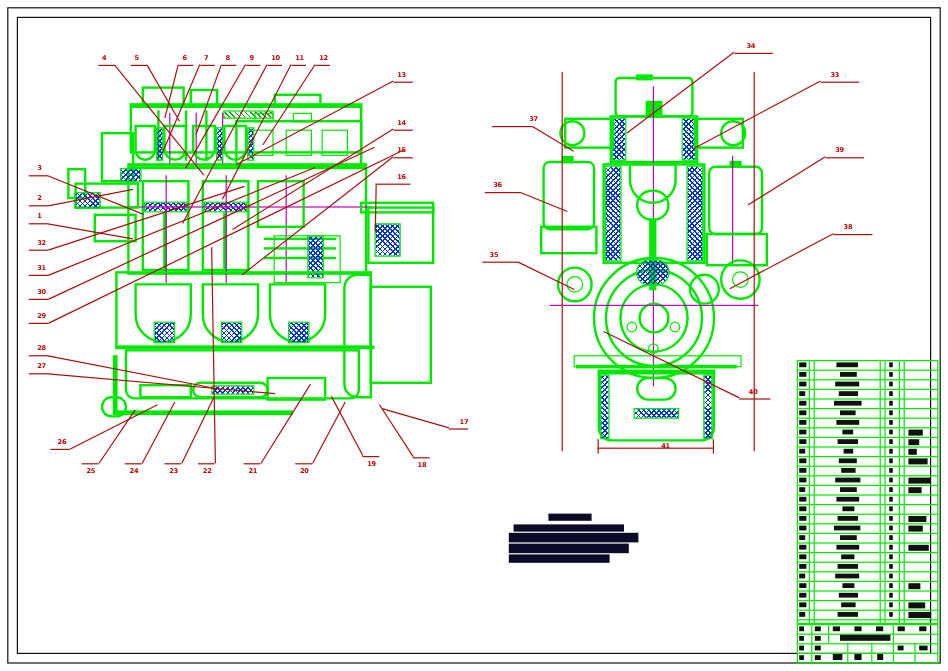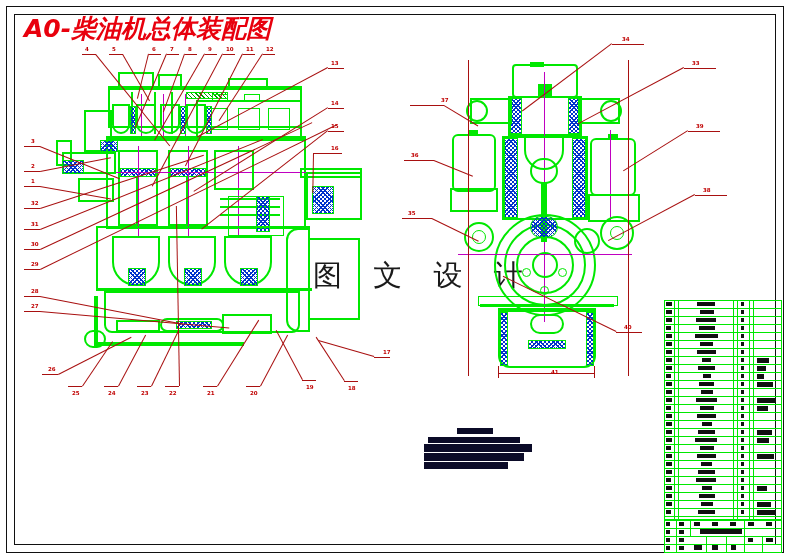--- a/index.html
+++ b/index.html
@@ -64,23 +64,21 @@
   .tb{position:absolute;border:1.4px solid #00e800;box-sizing:border-box;}
 </style>
 </head>
 <body>
 
 <div id="sheet">
 
   <div class="frame-outer"></div>
   <div class="frame-inner"></div>
 
-  <div class="dwg-title">A0-柴油机总体装配图</div>
-
-  <div class="watermark">图 文 设 计</div>
+
 
   <div>
 
     <div class="gl" style="left:108px;top:88px;width:194px;height:40px;border-width:2px;"></div>
     <div class="g" style="left:108px;top:86px;width:194px;height:3px;"></div>
     <div class="gl" style="left:118px;top:72px;width:36px;height:18px;border-width:2px;"></div>
     <div class="gl" style="left:158px;top:74px;width:24px;height:16px;border-width:2px;"></div>
     <div class="gl" style="left:228px;top:78px;width:40px;height:12px;border-width:2px;"></div>
     <div class="hatchg" style="left:186px;top:92px;width:42px;height:7px;"></div>
 

